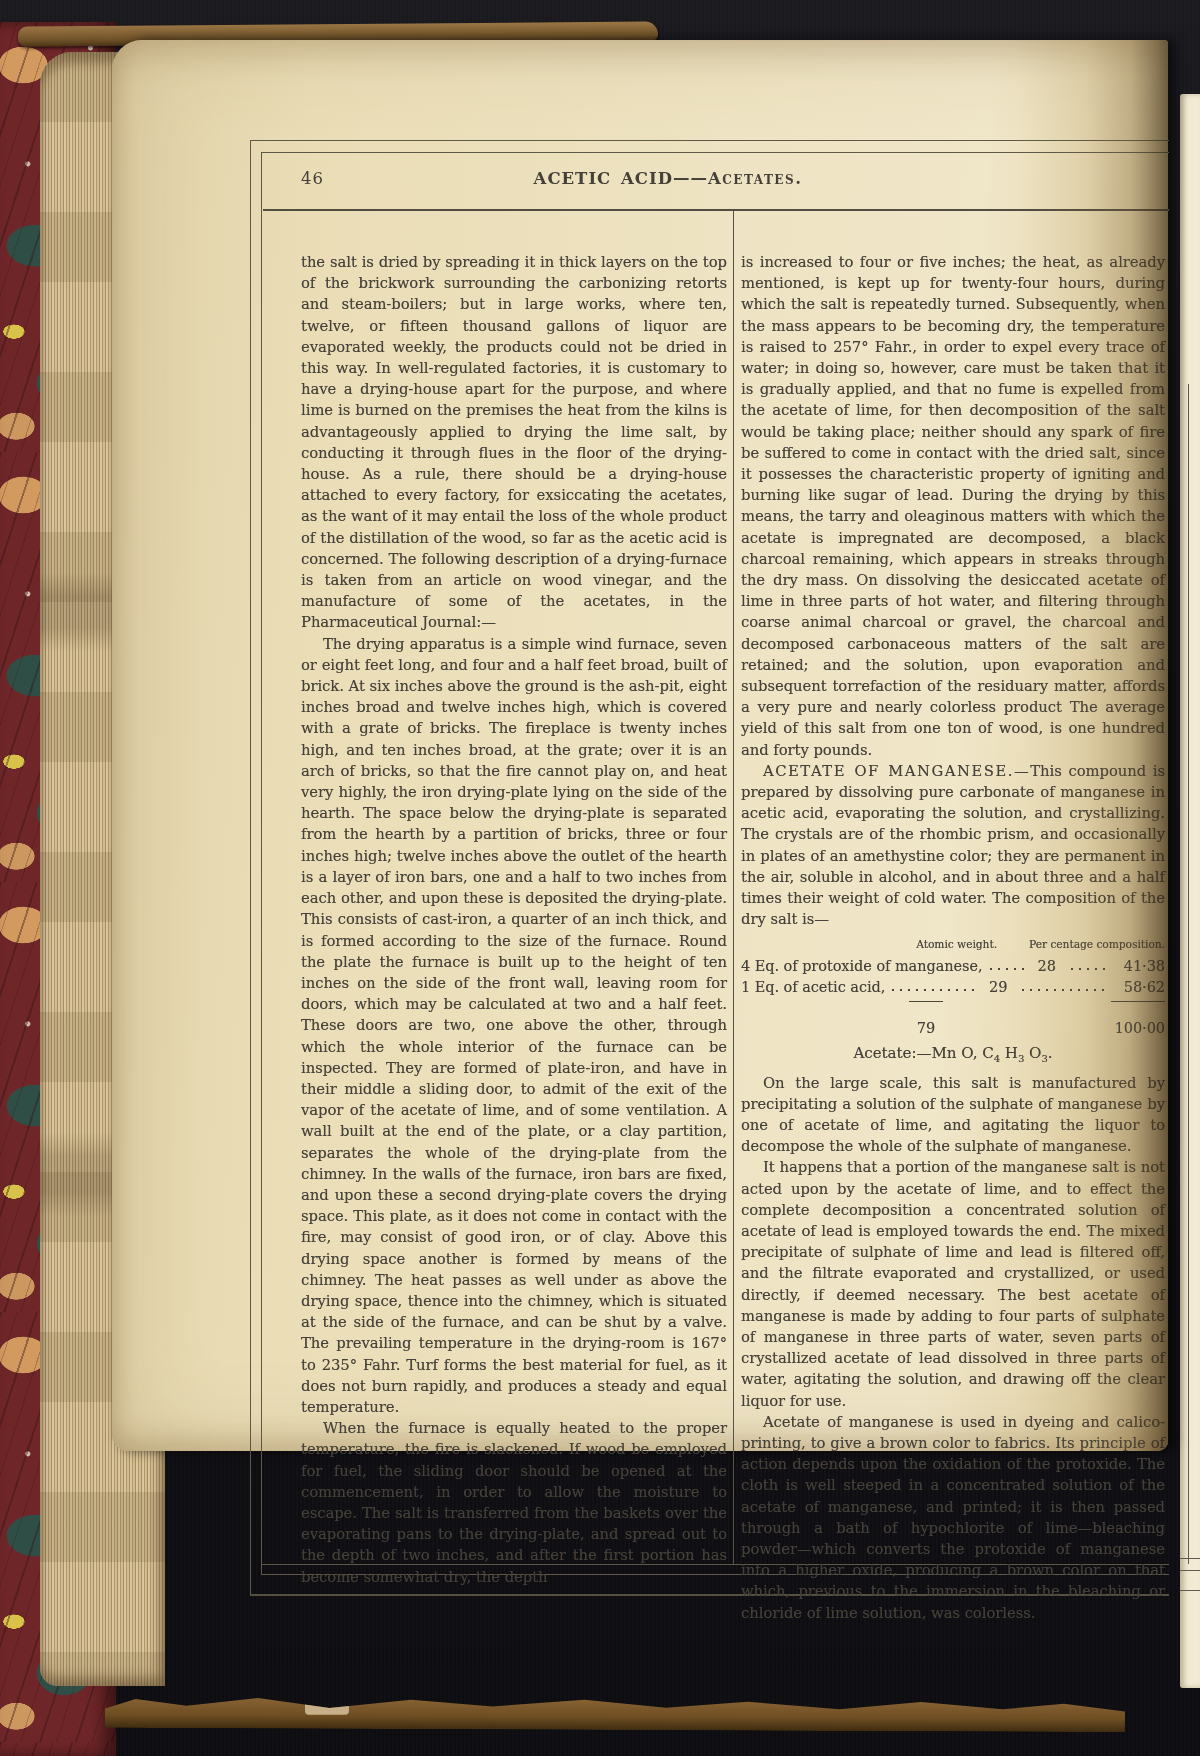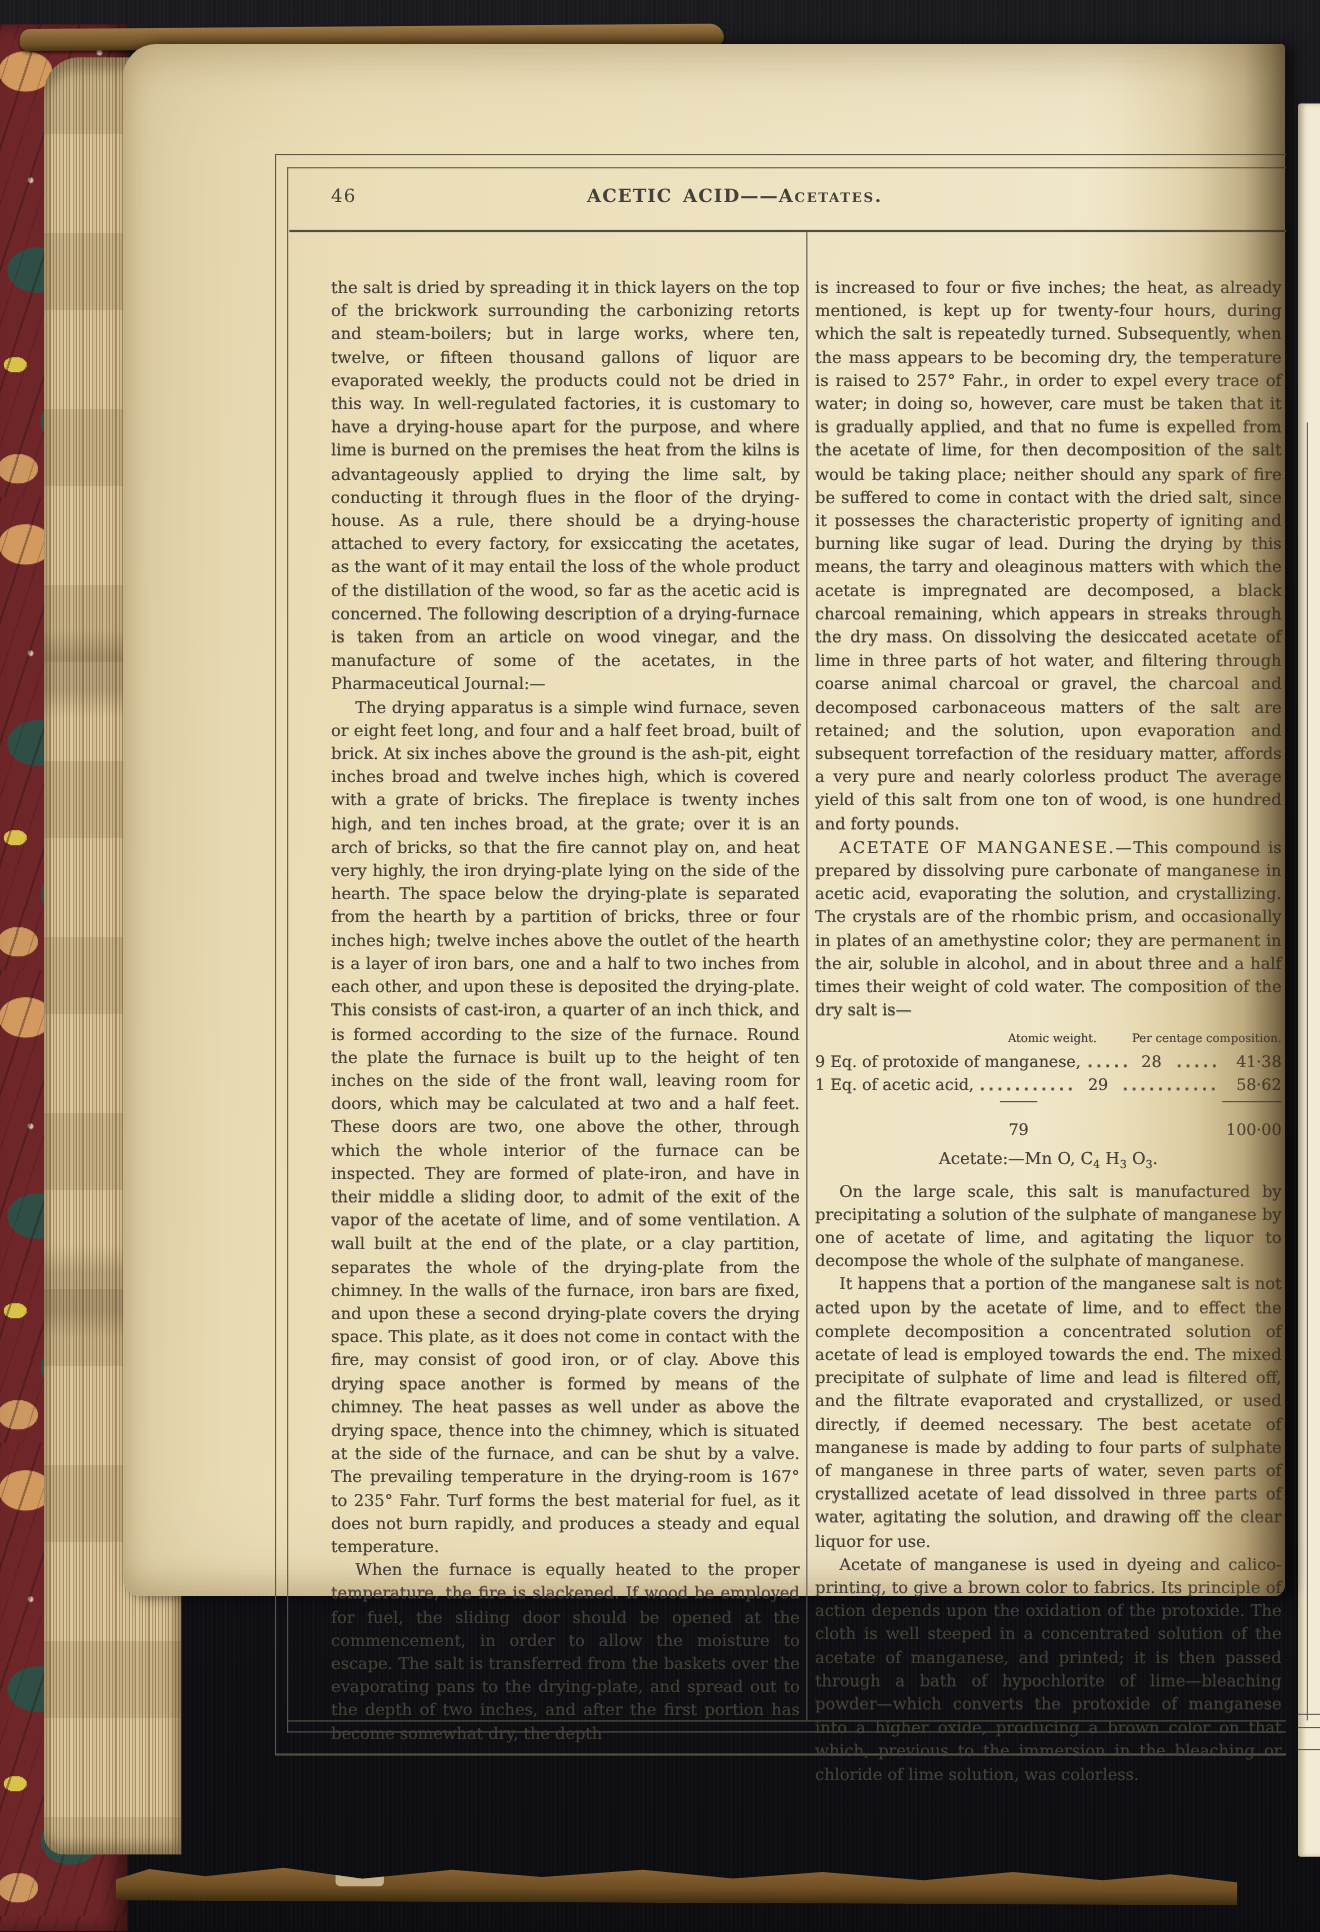--- a/index.html
+++ b/index.html
@@ -167,21 +167,21 @@
       <div class="col colR">
         <p>is increased to four or five inches; the heat, as already mentioned, is kept up for twenty-four hours, during which the salt is repeatedly turned.  Subsequently, when the mass appears to be becoming dry, the temperature is raised to 257° Fahr., in order to expel every trace of water; in doing so, however, care must be taken that it is gradually applied, and that no fume is expelled from the acetate of lime, for then decomposition of the salt would be taking place; neither should any spark of fire be suffered to come in contact with the dried salt, since it possesses the characteristic property of igniting and burning like sugar of lead.  During the drying by this means, the tarry and oleaginous matters with which the acetate is impregnated are decomposed, a black charcoal remaining, which appears in streaks through the dry mass.  On dissolving the desiccated acetate of lime in three parts of hot water, and filtering through coarse animal charcoal or gravel, the charcoal and decomposed carbonaceous matters of the salt are retained; and the solution, upon evaporation and subsequent torrefaction of the residuary matter, affords a very pure and nearly colorless product  The average yield of this salt from one ton of wood, is one hundred and forty pounds.</p>
         <p class="ind"><span class="shead">ACETATE OF MANGANESE.—</span><span>This compound is prepared by dissolving pure carbonate of manganese in acetic acid, evaporating the solution, and crystallizing.  The crystals are of the rhombic prism, and occasionally in plates of an amethystine color; they are permanent in the air, soluble in alcohol, and in about three and a half times their weight of cold water.  The composition of the dry salt is—</span></p>
 
         <div class="tbl">
           <div class="tbl-head">
             <span>Atomic weight.</span>
             <span>Per centage composition.</span>
           </div>
           <div class="tbl-row">
-            <span class="lbl">9 Eq. of protoxide of manganese,</span>
+            <span class="lbl">4 Eq. of protoxide of manganese,</span>
             <span class="leader"></span>
             <span class="wt">28</span>
             <span class="leader"></span>
             <span class="pct">41·38</span>
           </div>
           <div class="tbl-row">
             <span class="lbl">1 Eq. of acetic acid,</span>
             <span class="leader"></span>
             <span class="wt">29</span>
             <span class="leader"></span>

